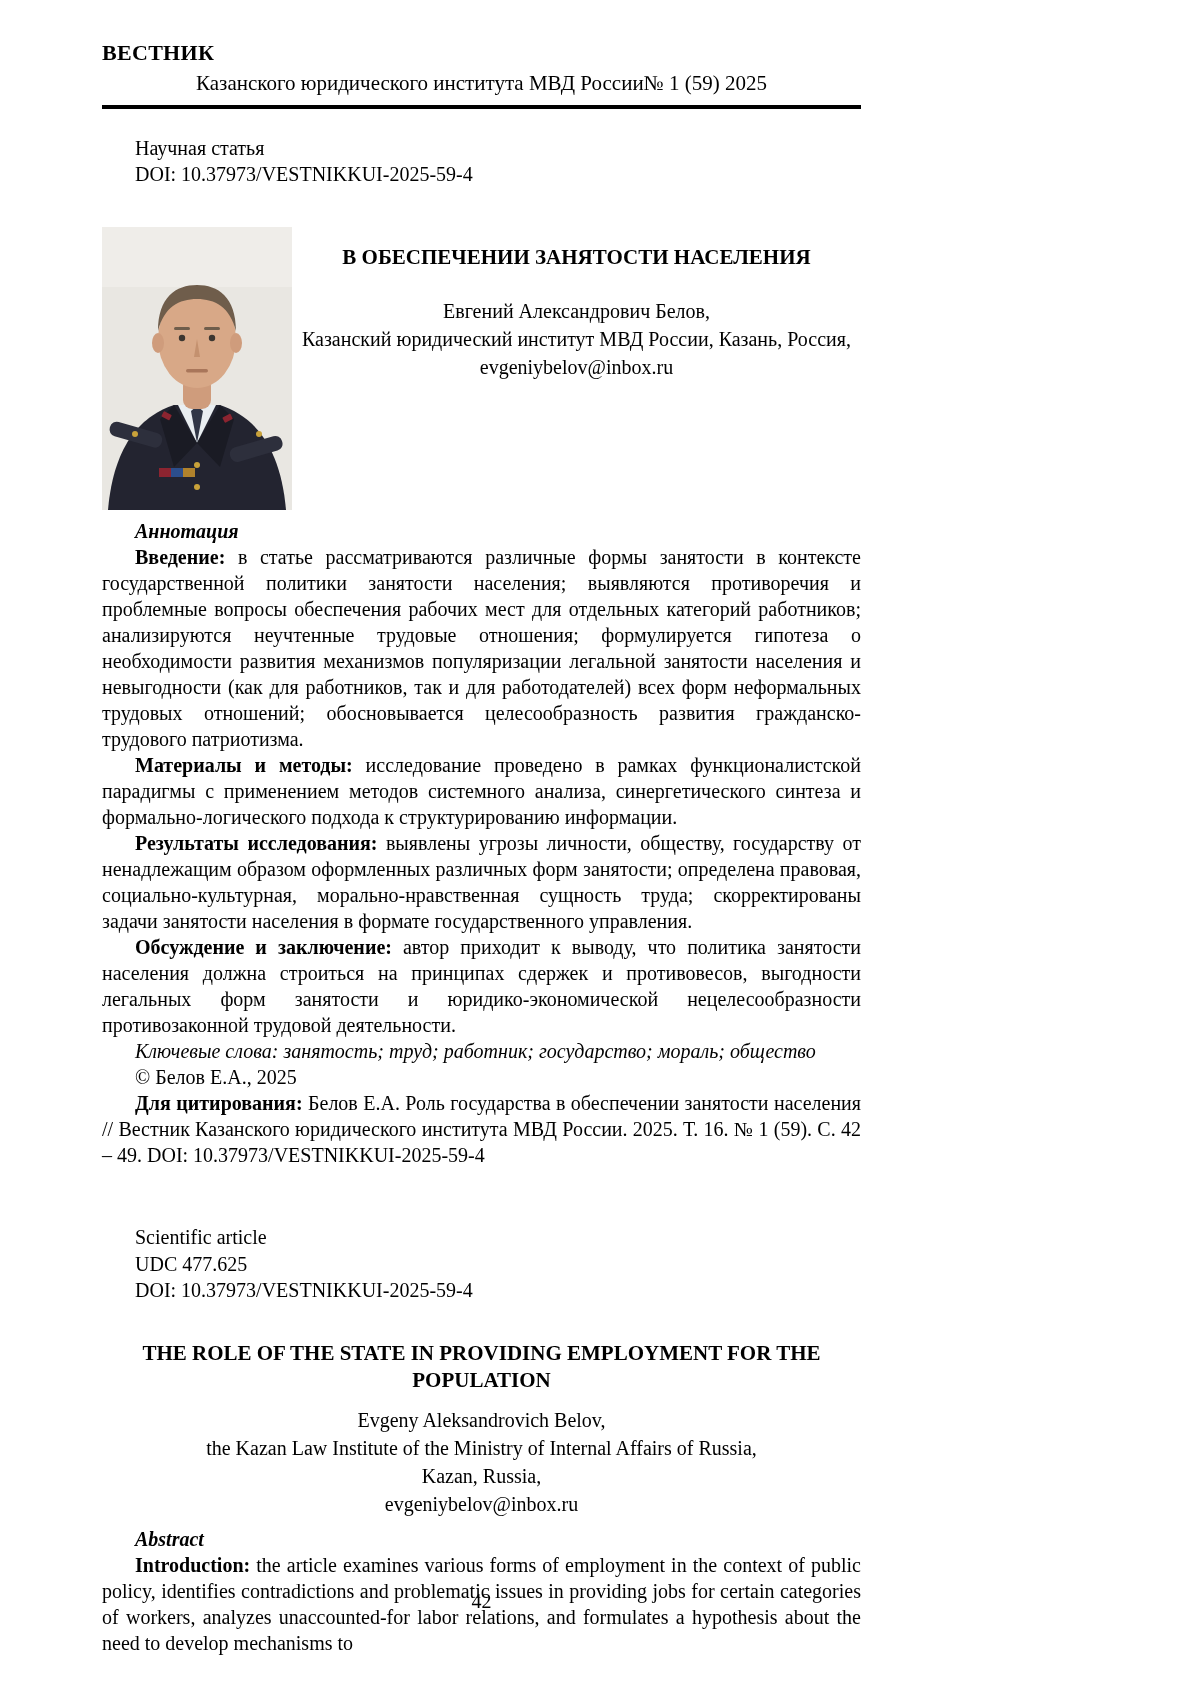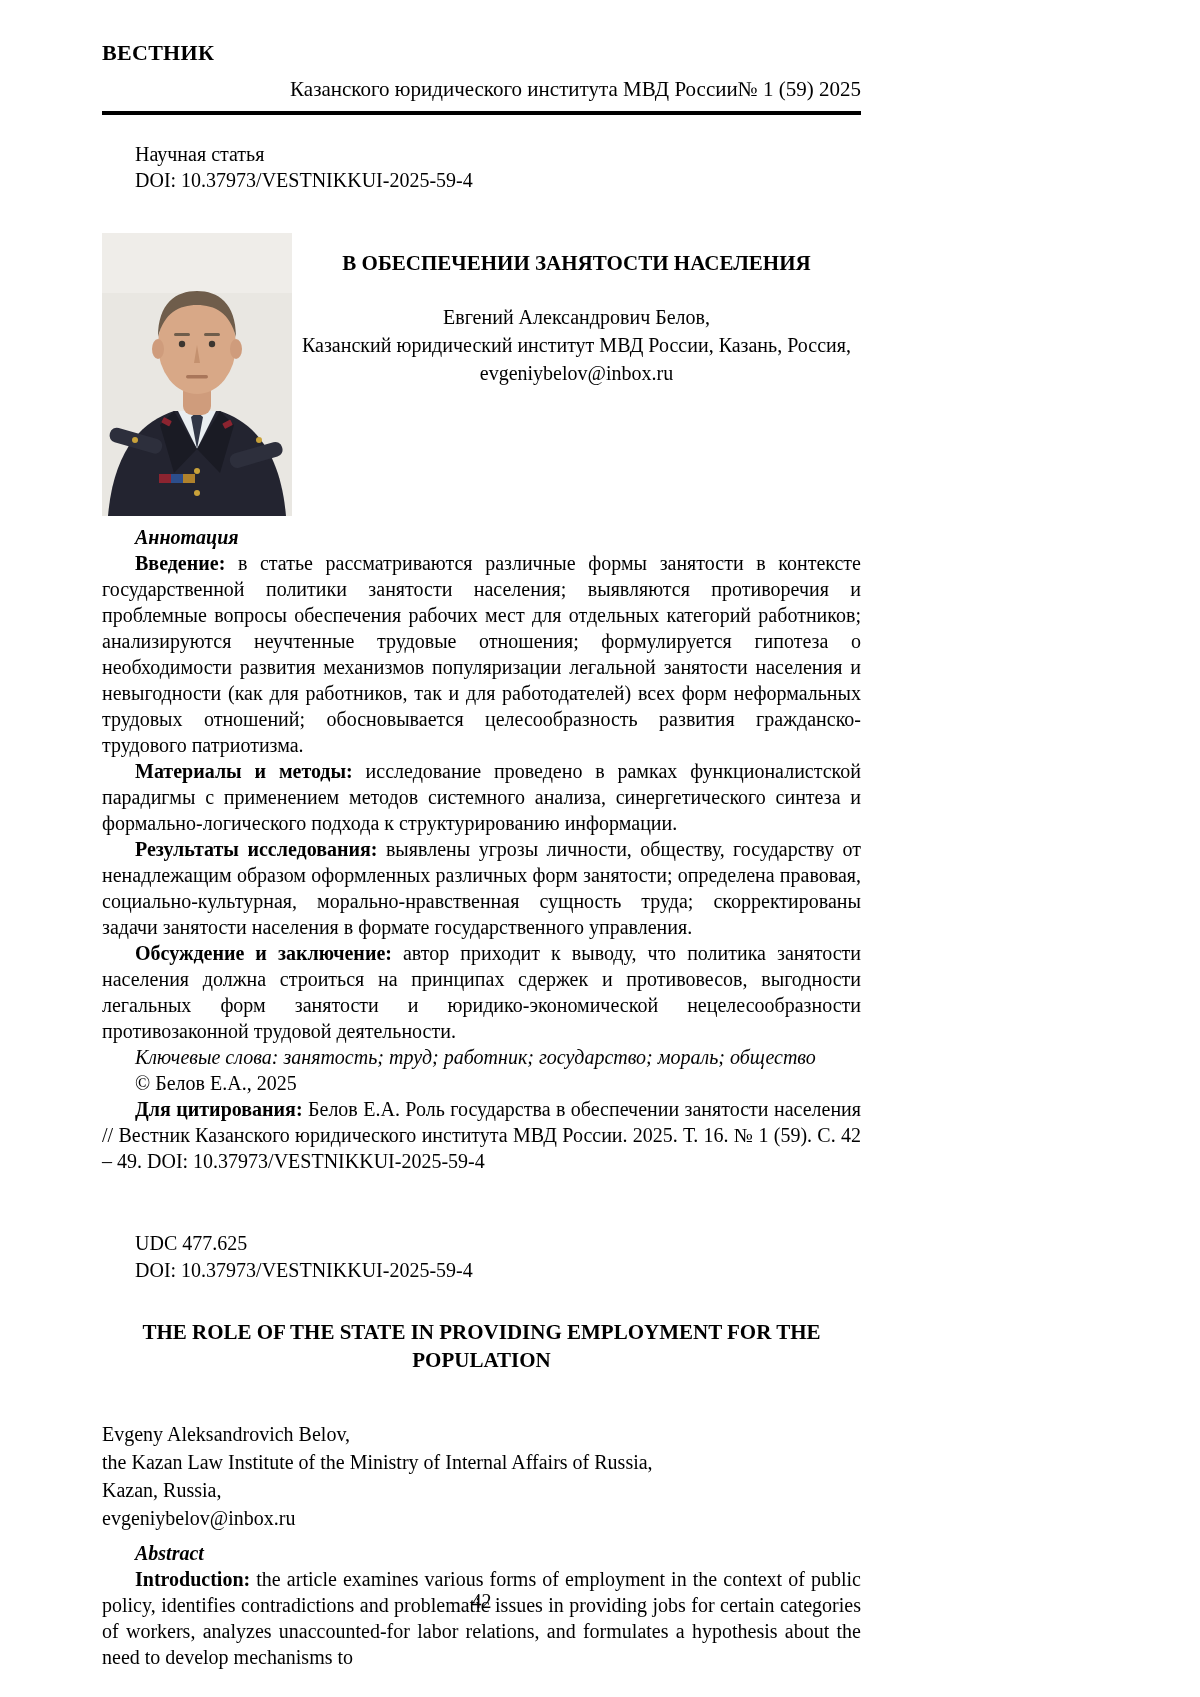--- a/index.html
+++ b/index.html
@@ -3,37 +3,37 @@
 <meta charset="utf-8">
 <style>
   html,body{margin:0;padding:0;background:#ffffff;}
   .page{
     width:963px;height:1697px;box-sizing:border-box;background:#ffffff;color:#000000;
     font-family:"Liberation Serif","DejaVu Serif",serif;font-size:20px;line-height:1.3;
     padding:40px 102px 0 102px;position:relative;overflow:hidden;
   }
   
   .journal-caps{font-weight:bold;font-size:22px;line-height:1.2;letter-spacing:0.3px;}
-  .hdr-row{display:flex;justify-content:flex-end;align-items:baseline;font-size:21px;margin-top:10px;}
+  .hdr-row{display:flex;justify-content:center;align-items:baseline;font-size:21px;margin-top:4px;}
   .hdr-rule{height:4px;background:#000;margin-top:7px;}
   
   .meta{margin:26px 0 0 33px;line-height:1.32;}
   .en-meta{margin:56px 0 0 33px;line-height:1.32;}
   
   .head-row{display:flex;margin-top:40px;}
   .photo{width:190px;height:283px;flex:0 0 auto;display:block;}
   .title-col{flex:1;text-align:center;padding-top:16px;}
   .art-title{font-weight:bold;font-size:21px;line-height:1.4;}
   .authors{margin-top:24px;line-height:1.4;}
   
   .h-run{font-weight:bold;font-style:italic;margin:8px 0 0 33px;}
   p.j{margin:0;text-align:justify;text-indent:33px;}
   .kw{font-style:italic;}
   .en-title{text-align:center;font-weight:bold;font-size:21px;margin-top:36px;}
-  .en-authors{text-align:left;margin-top:46px;line-height:1.4;}
+  .en-authors{text-align:center;margin-top:12px;line-height:1.4;}
   .page-num{position:absolute;left:0;right:0;top:1588px;text-align:center;font-size:20px;}
   b{font-weight:bold;}
 </style>
 </head>
 <body>
 
 <div class="page">
 
   <header>
     <div class="journal-caps">ВЕСТНИК</div>
@@ -121,20 +121,21 @@
 
   <p class="j"><b>Обсуждение и заключение:</b><span> автор приходит к выводу, что политика занятости населения должна строиться на принципах сдержек и противовесов, выгодности легальных форм занятости и юридико-экономической нецелесообразности противозаконной трудовой деятельности.</span></p>
 
   <p class="j kw">Ключевые слова: занятость; труд; работник; государство; мораль; общество</p>
 
   <p class="j">© Белов Е.А., 2025</p>
 
   <p class="j"><b>Для цитирования:</b><span> Белов Е.А. Роль государства в обеспечении занятости населения // Вестник Казанского юридического института МВД России. 2025. Т. 16. № 1 (59). С. 42 – 49. DOI: 10.37973/VESTNIKKUI-2025-59-4</span></p>
 
   <div class="en-meta">
+    <div>Scientific article</div>
     <div>UDC 477.625</div>
     <div>DOI: 10.37973/VESTNIKKUI-2025-59-4</div>
   </div>
 
   <div class="en-title">THE ROLE OF THE STATE IN PROVIDING EMPLOYMENT FOR THE POPULATION</div>
 
   <div class="en-authors">
     <div>Evgeny Aleksandrovich Belov,</div>
     <div>the Kazan Law Institute of the Ministry of Internal Affairs of Russia,</div>
     <div>Kazan, Russia,</div>

